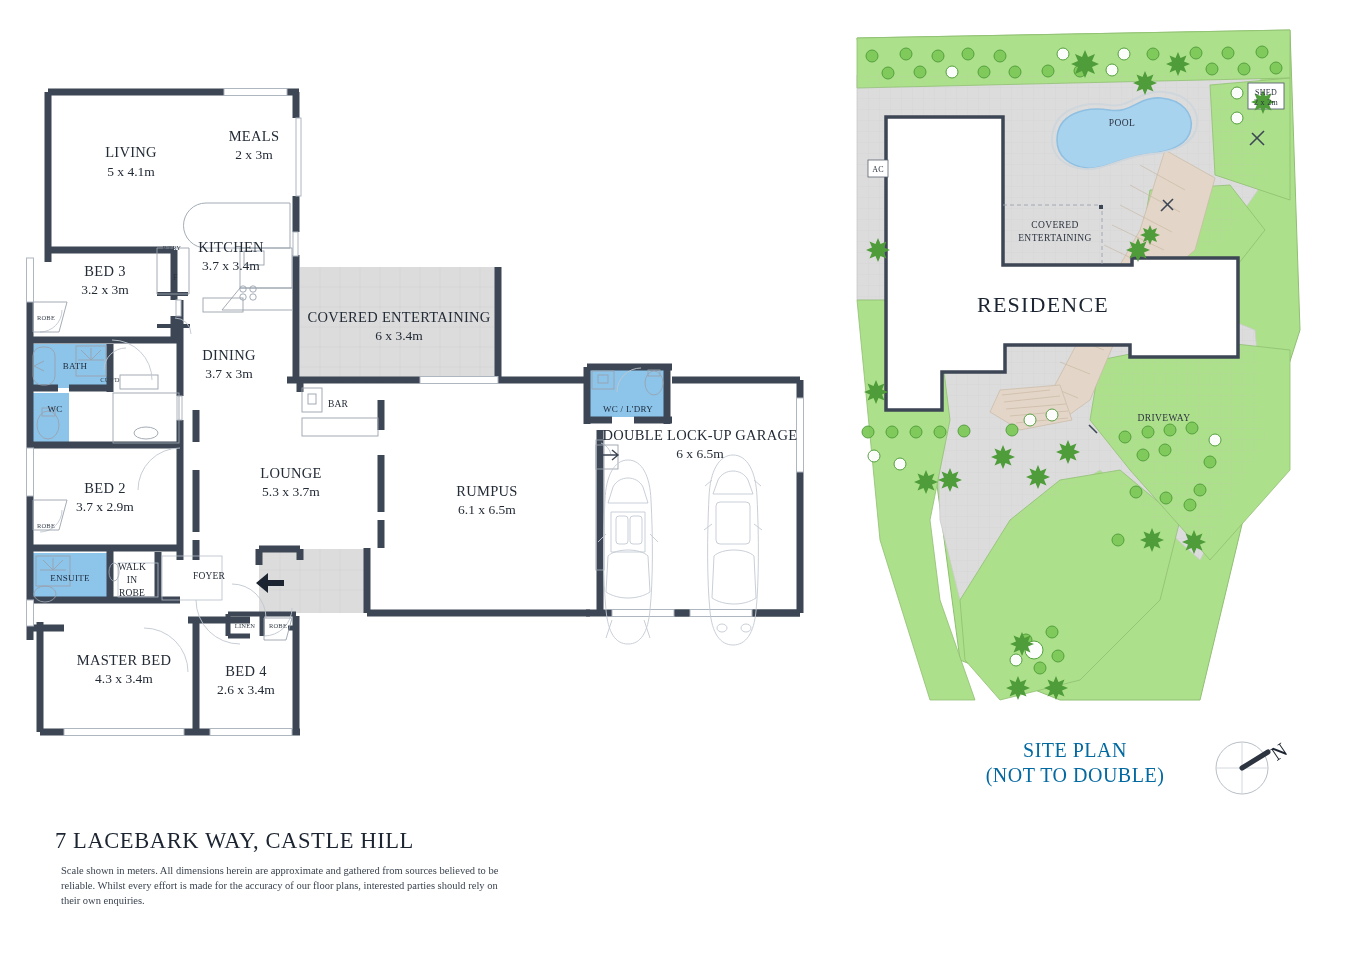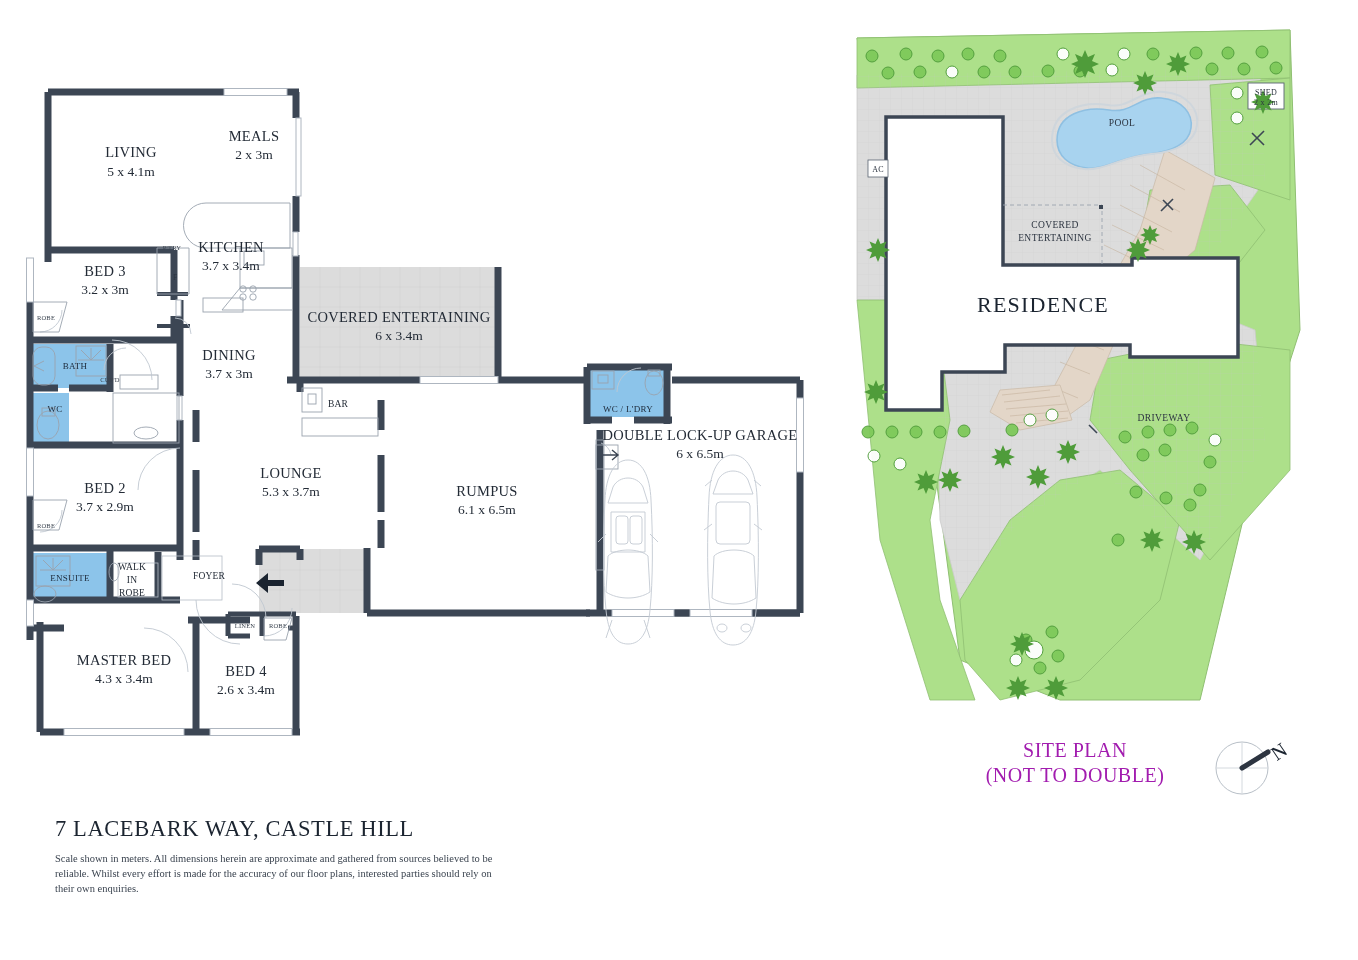--- a/index.html
+++ b/index.html
@@ -29,25 +29,25 @@
   .wall-line { stroke:#3c4654; stroke-width:7; stroke-linecap:butt; }
   .win       { stroke:#aeb6c0; stroke-width:1; fill:#ffffff; }
   .fix       { fill:none; stroke:#9aa3ae; stroke-width:.9; }
   .fix2      { fill:none; stroke:#b4bcc6; stroke-width:.8; }
   .door      { fill:none; stroke:#c0c7d0; stroke-width:.9; }
   .wet       { fill:#8cc4ea; }
   .grey-area { fill:#dcdcdc; }
   .car       { fill:none; stroke:#c3cad3; stroke-width:.9; }
 
   .title-block { position:absolute; left:55px; top:812px; width:520px; }
-  .addr { font-family:"Liberation Serif", serif; font-size:22.5px; letter-spacing:.6px; color:#1b2430; margin:4px 0 9px 0; font-weight:normal; }
-  .disc { font-family:"Liberation Serif", serif; font-size:10.5px; line-height:1.45; color:#3a434f; margin:0; max-width:450px; }
+  .addr { font-family:"Liberation Serif", serif; font-size:22.5px; letter-spacing:.6px; color:#1b2430; margin:16px 0 9px 0; font-weight:normal; }
+  .disc { font-family:"Liberation Serif", serif; font-size:10.5px; line-height:1.45; color:#3a434f; margin:6px; max-width:450px; }
 
   .siteplan-caption { position:absolute; left:925px; top:738px; width:300px; text-align:center; }
-  .siteplan-caption div { font-family:"Liberation Serif", serif; font-size:20px; color:#a21caf; line-height:1.25; letter-spacing:.5px; }
+  .siteplan-caption div { font-family:"Liberation Serif", serif; font-size:20px; color:#0369a1; line-height:1.25; letter-spacing:.5px; }
 </style>
 </head>
 <body>
 
 <div class="canvas">
 <svg width="1358" height="960" viewBox="0 0 1358 960" xmlns="http://www.w3.org/2000/svg">
 
   <g>
 
     <rect x="300" y="267" width="198" height="112" class="grey-area"></rect>

